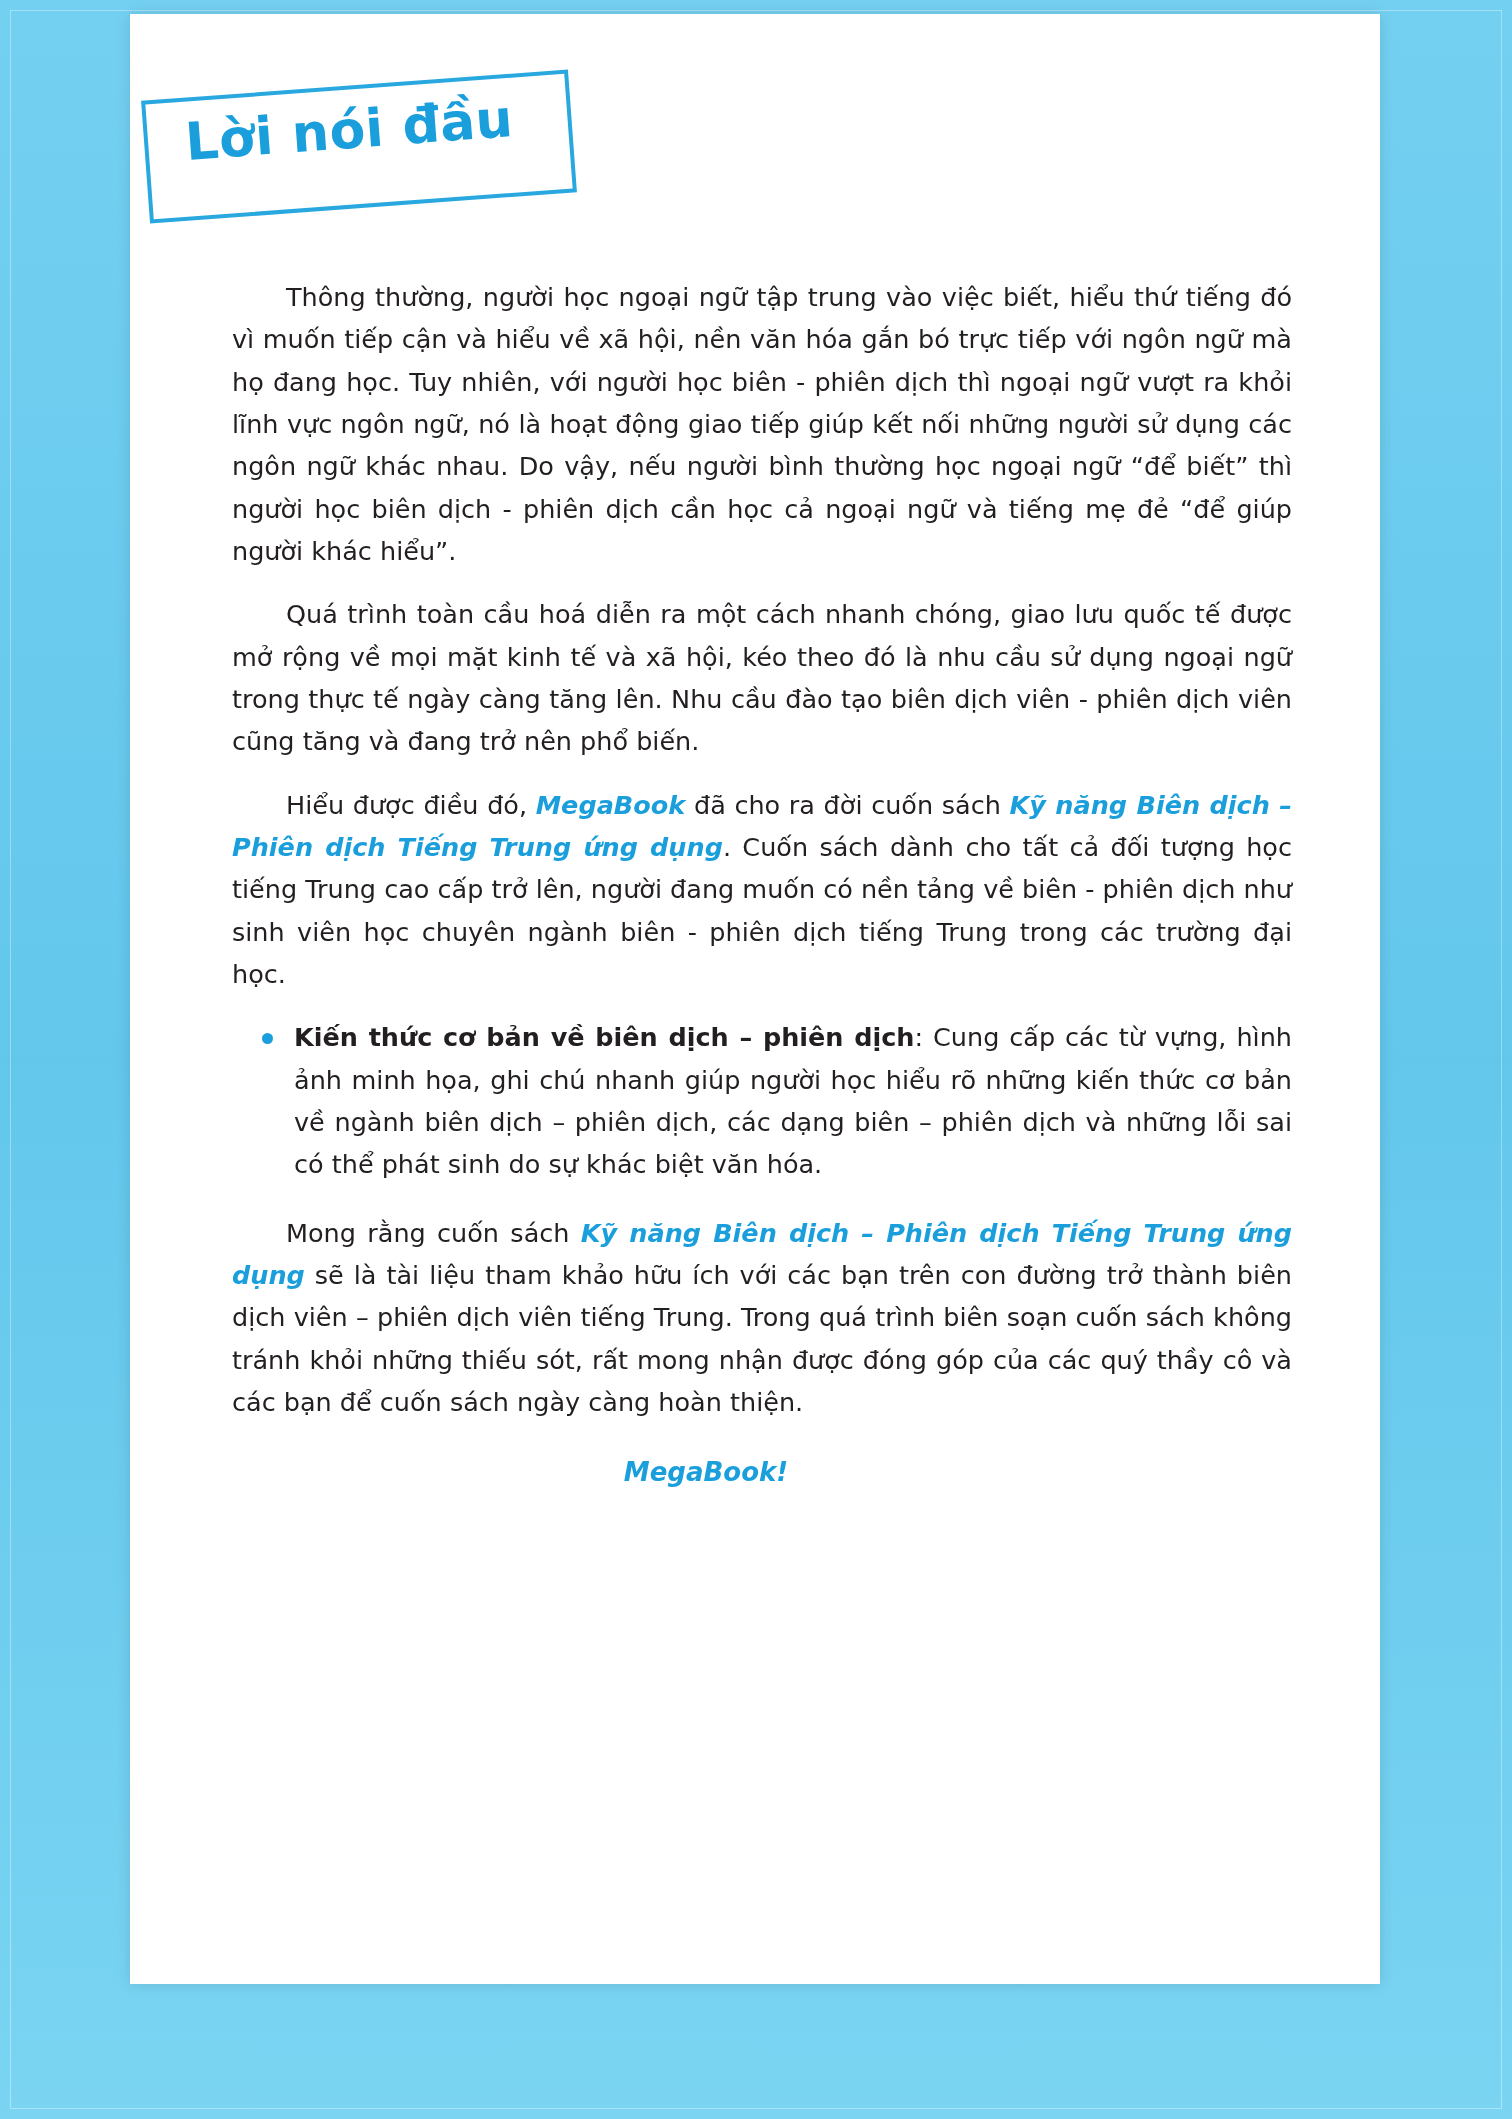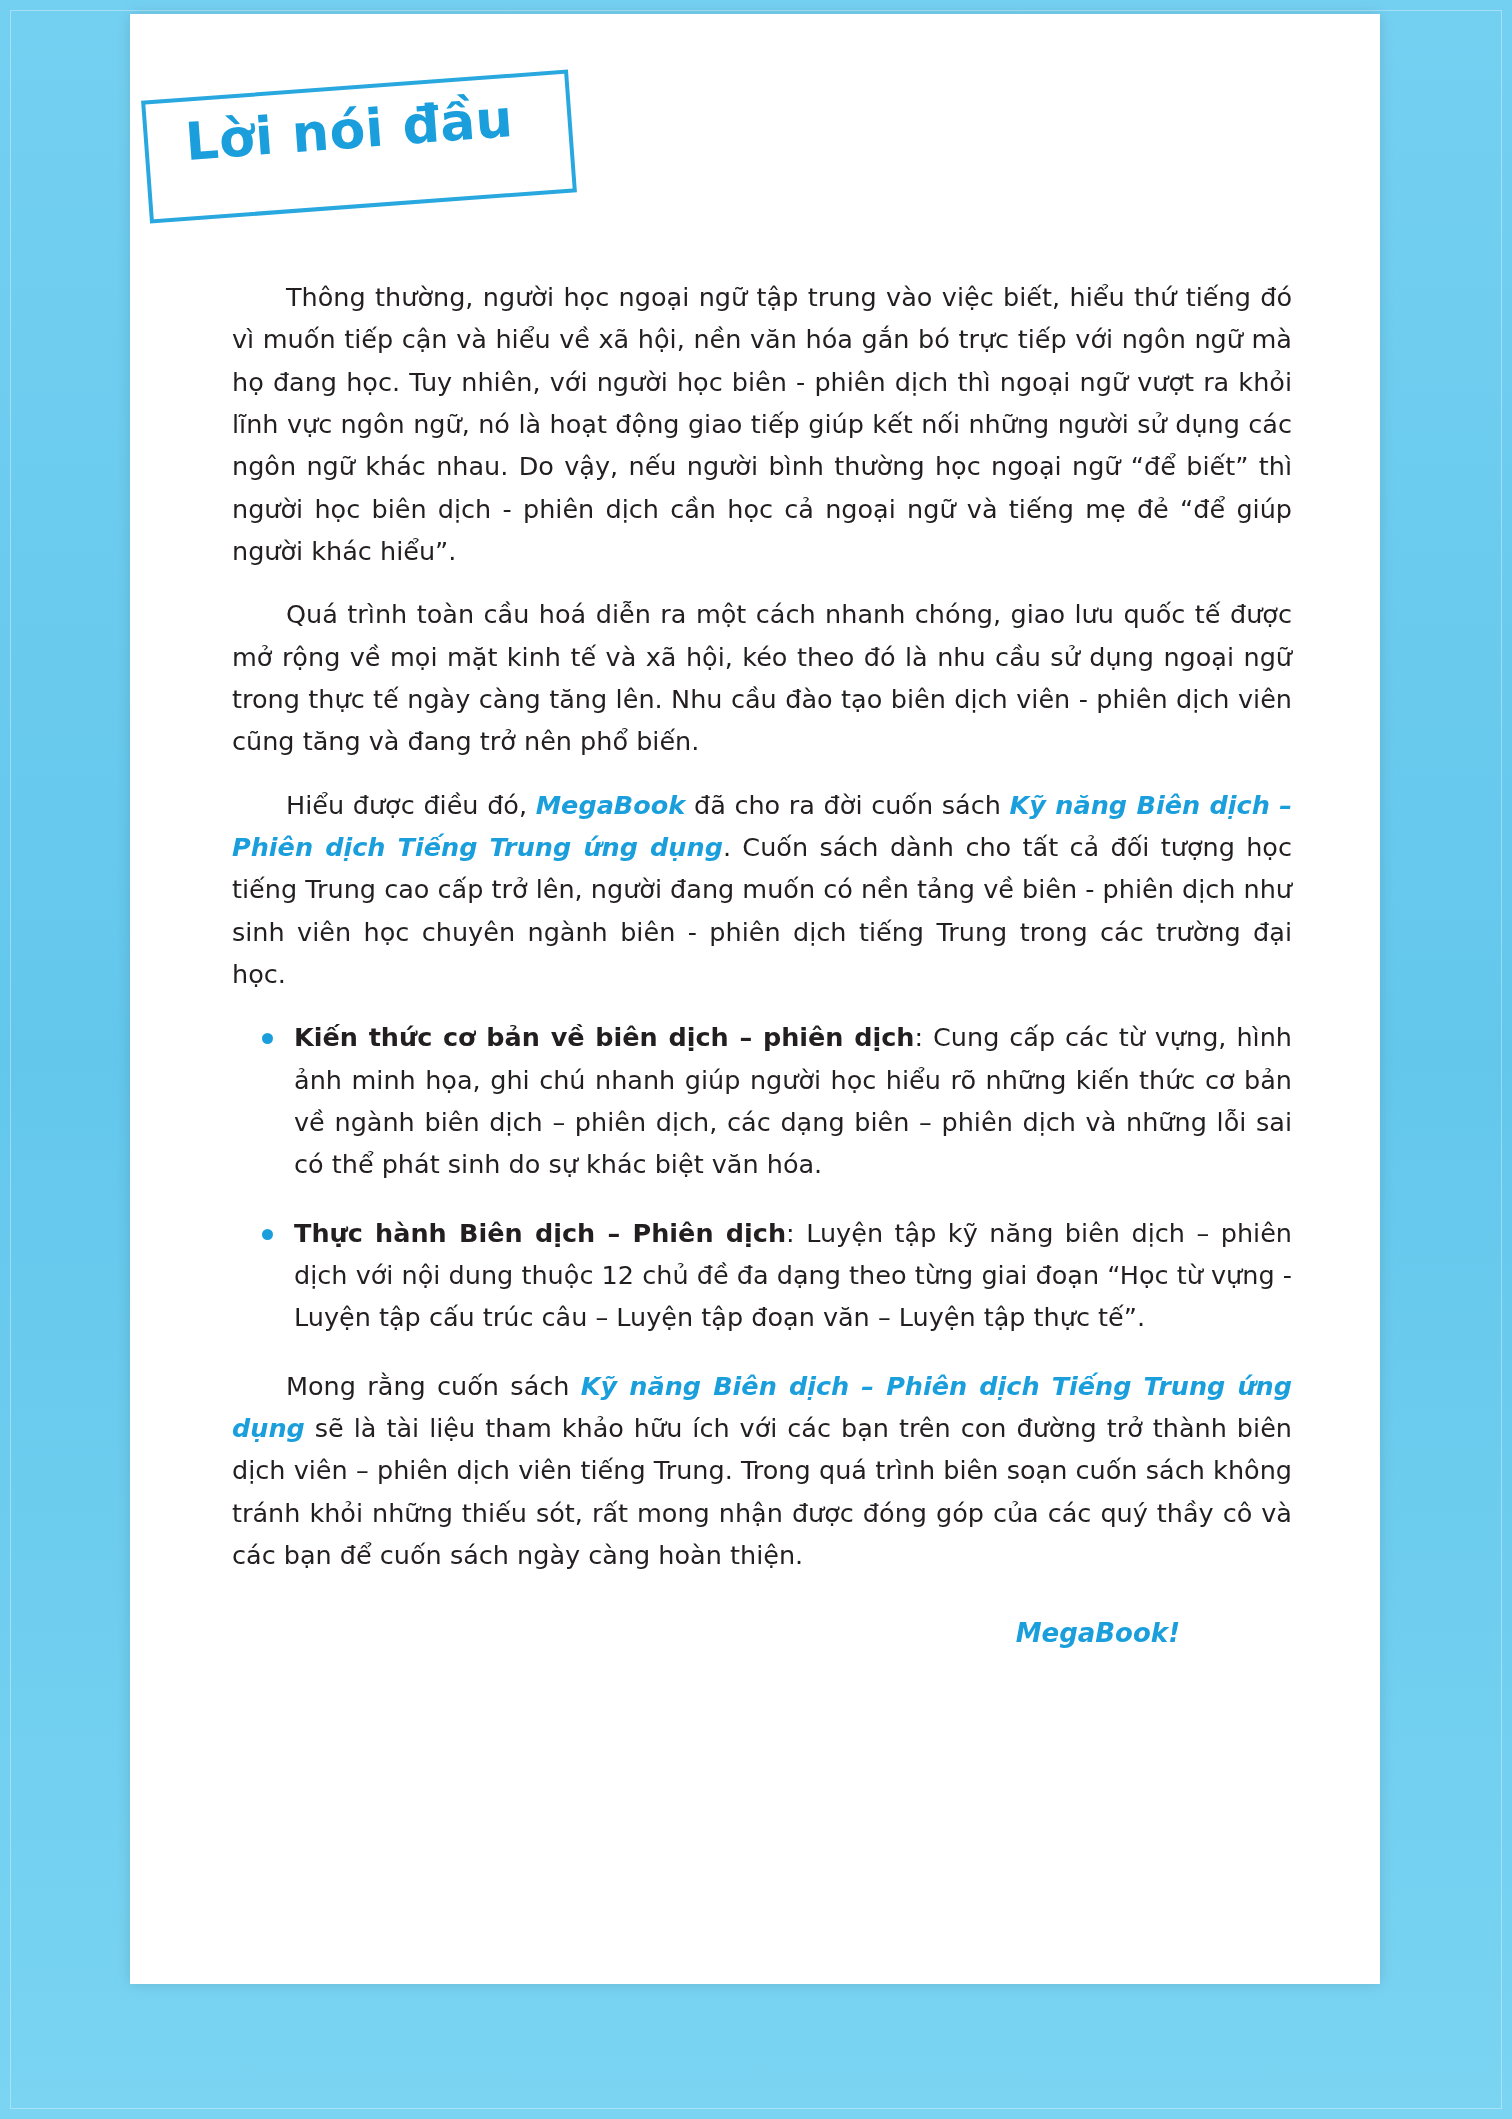--- a/index.html
+++ b/index.html
@@ -94,22 +94,22 @@
   ul.bullets li .dot {
     position: absolute;
     left: 30px;
     top: 17px;
     width: 11px;
     height: 11px;
     border-radius: 50%;
     background: #1a9fdc;
   }
   .signature {
-    margin-top: 36px;
-    text-align: right;
+    margin-top: 28px;
+    text-align: center;
     padding-right: 112px;
     color: #1a9fdc;
     font-weight: bold;
     font-style: italic;
     font-size: 26px;
   }
 </style>
 </head>
 <body>
 
@@ -126,23 +126,19 @@
     <p>Quá trình toàn cầu hoá diễn ra một cách nhanh chóng, giao lưu quốc tế được mở rộng về mọi mặt kinh tế và xã hội, kéo theo đó là nhu cầu sử dụng ngoại ngữ trong thực tế ngày càng tăng lên. Nhu cầu đào tạo biên dịch viên - phiên dịch viên cũng tăng và đang trở nên phổ biến.</p>
 
     <p><span>Hiểu được điều đó, </span><span class="hl">MegaBook</span><span> đã cho ra đời cuốn sách </span><span class="hl">Kỹ năng Biên dịch – Phiên dịch Tiếng Trung ứng dụng</span><span>. Cuốn sách dành cho tất cả đối tượng học tiếng Trung cao cấp trở lên, người đang muốn có nền tảng về biên - phiên dịch như sinh viên học chuyên ngành biên - phiên dịch tiếng Trung trong các trường đại học.</span></p>
 
 
     <ul class="bullets">
       <li>
         <span class="dot"></span>
         <b>Kiến thức cơ bản về biên dịch – phiên dịch</b><span>: Cung cấp các từ vựng, hình ảnh minh họa, ghi chú nhanh giúp người học hiểu rõ những kiến thức cơ bản về ngành biên dịch – phiên dịch, các dạng biên – phiên dịch và những lỗi sai có thể phát sinh do sự khác biệt văn hóa.</span>
       </li>
-      <li>
-        <span class="dot"></span>
-        <b>Thực hành Biên dịch – Phiên dịch</b><span>: Luyện tập kỹ năng biên dịch – phiên dịch với nội dung thuộc 12 chủ đề đa dạng theo từng giai đoạn “Học từ vựng - Luyện tập cấu trúc câu – Luyện tập đoạn văn – Luyện tập thực tế”.</span>
-      </li>
     </ul>
 
     <p><span>Mong rằng cuốn sách </span><span class="hl">Kỹ năng Biên dịch – Phiên dịch Tiếng Trung ứng dụng</span><span> sẽ là tài liệu tham khảo hữu ích với các bạn trên con đường trở thành biên dịch viên – phiên dịch viên tiếng Trung. Trong quá trình biên soạn cuốn sách không tránh khỏi những thiếu sót, rất mong nhận được đóng góp của các quý thầy cô và các bạn để cuốn sách ngày càng hoàn thiện.</span></p>
 
     <div class="signature">MegaBook!</div>
   </div>
 </div>
 
 </body></html>

